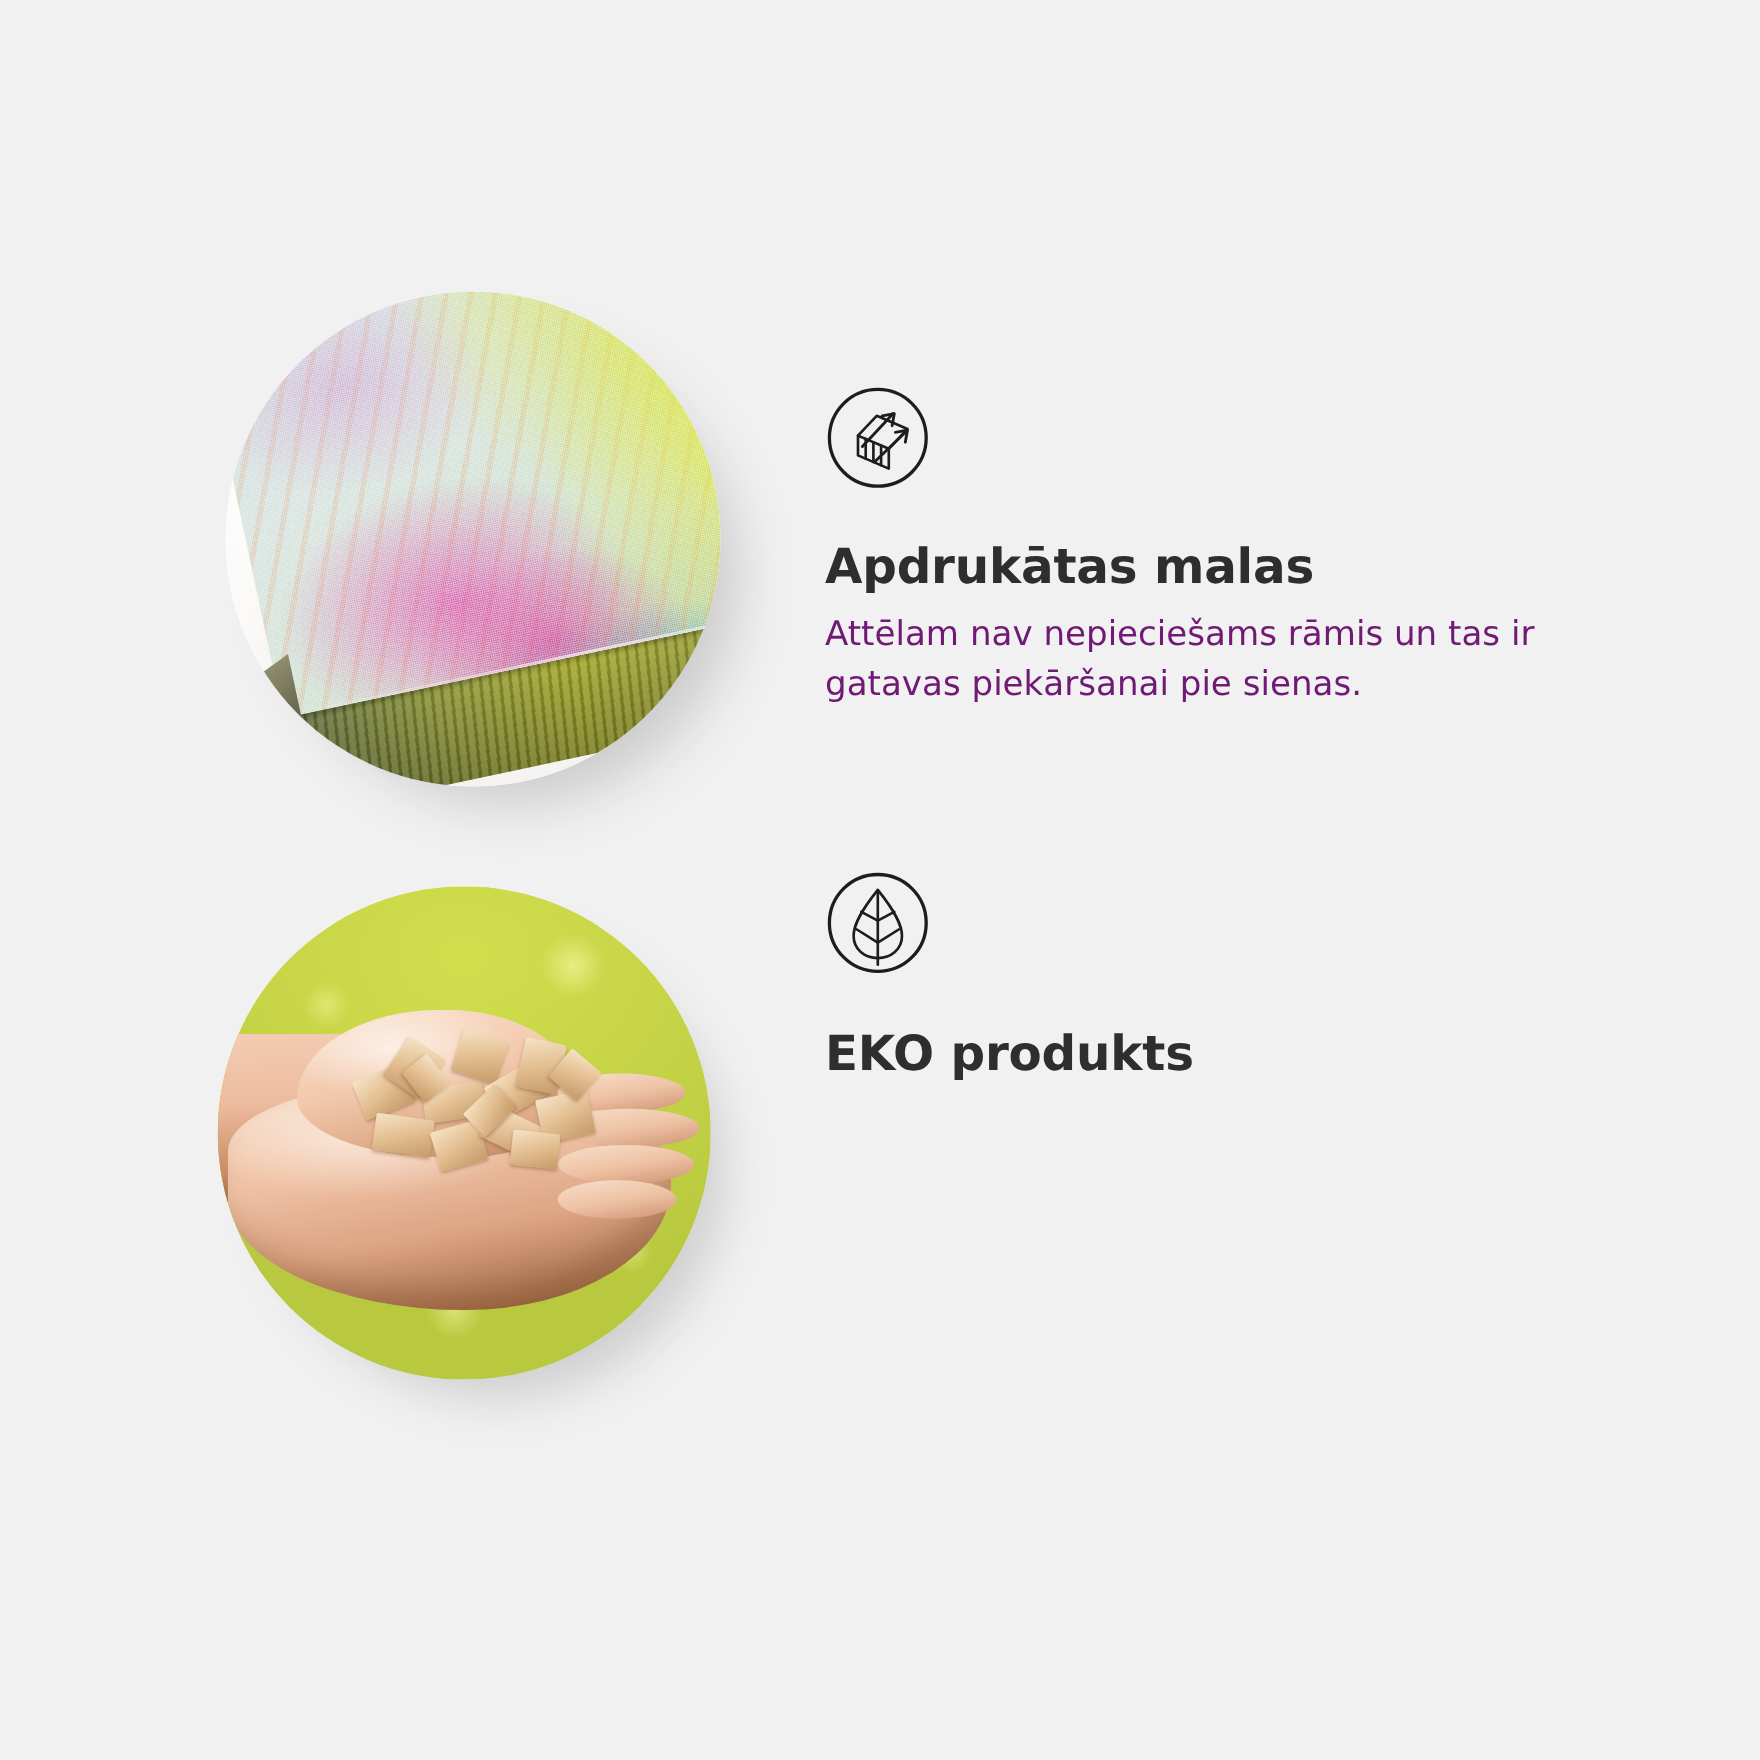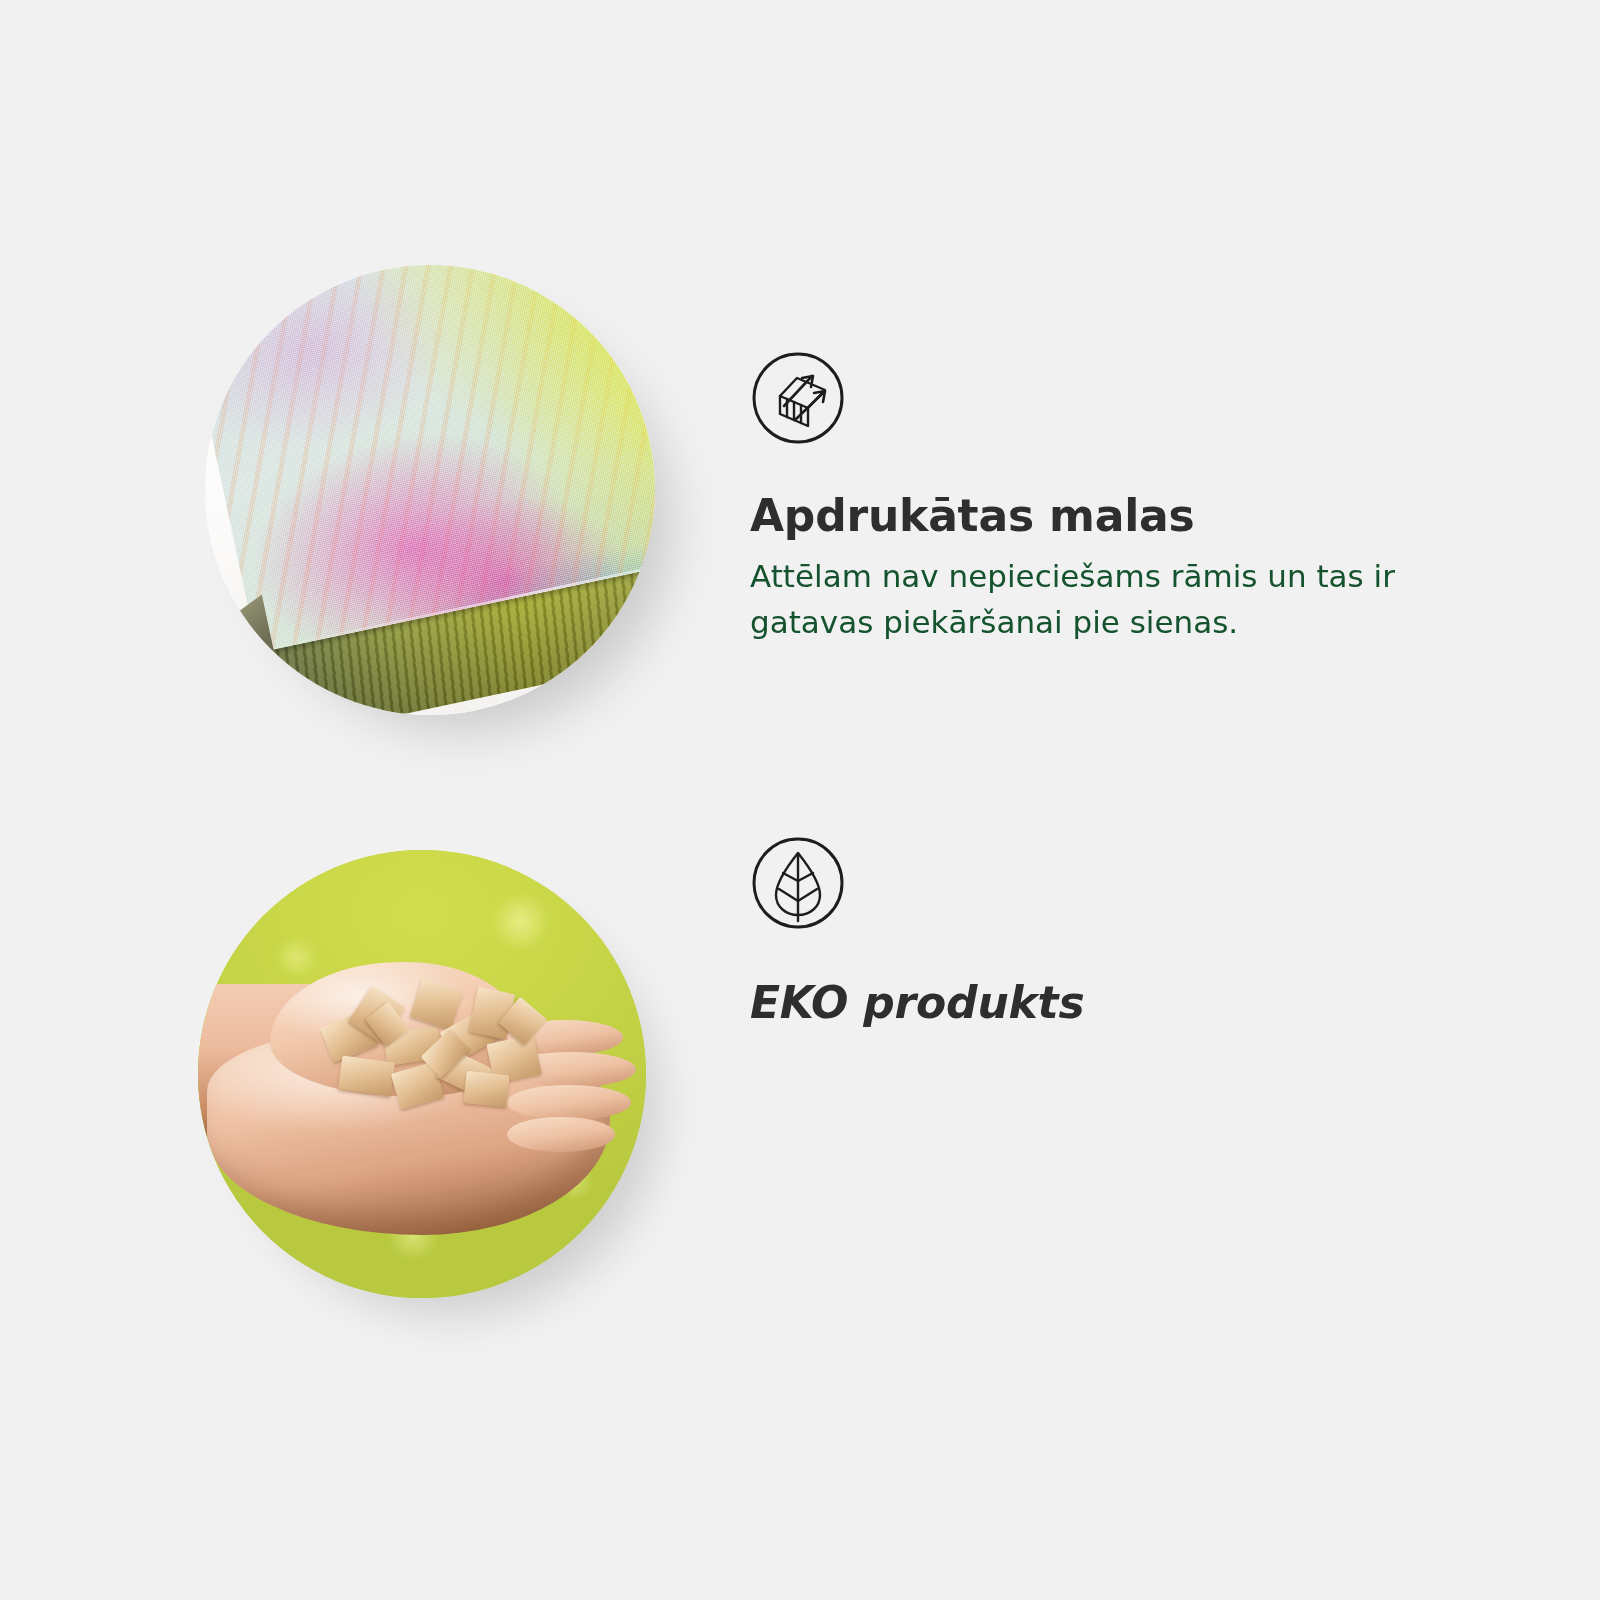--- a/index.html
+++ b/index.html
@@ -23,21 +23,21 @@
   }
 
   
   .feature {
     position: absolute;
     left: 0;
     width: 1600px;
   }
 
   #feature-0 { top: 240px; height: 520px; }
-  #feature-1 { top: 830px; height: 530px; font-style: italic; }
+  #feature-1 { top: 786px; height: 530px; }
 
   
   .media-circle {
     position: absolute;
     border-radius: 50%;
     overflow: hidden;
   }
 
   #media-0 {
     left: 205px;
@@ -264,21 +264,21 @@
     line-height: 1.1;
   }
 
   #text-0 .feature-title { margin-top: 46px; }
   #text-1 .feature-title { margin-top: 48px; }
 
   .feature-desc {
     font-family: "DejaVu Sans", sans-serif;
     font-size: 31px;
     font-weight: normal;
-    color: #14532d;
+    color: #701a75;
     line-height: 1.48;
     margin-top: 14px;
     max-width: 716px;
   }
 </style>
 </head>
 <body>
 
 <div class="page">
 

